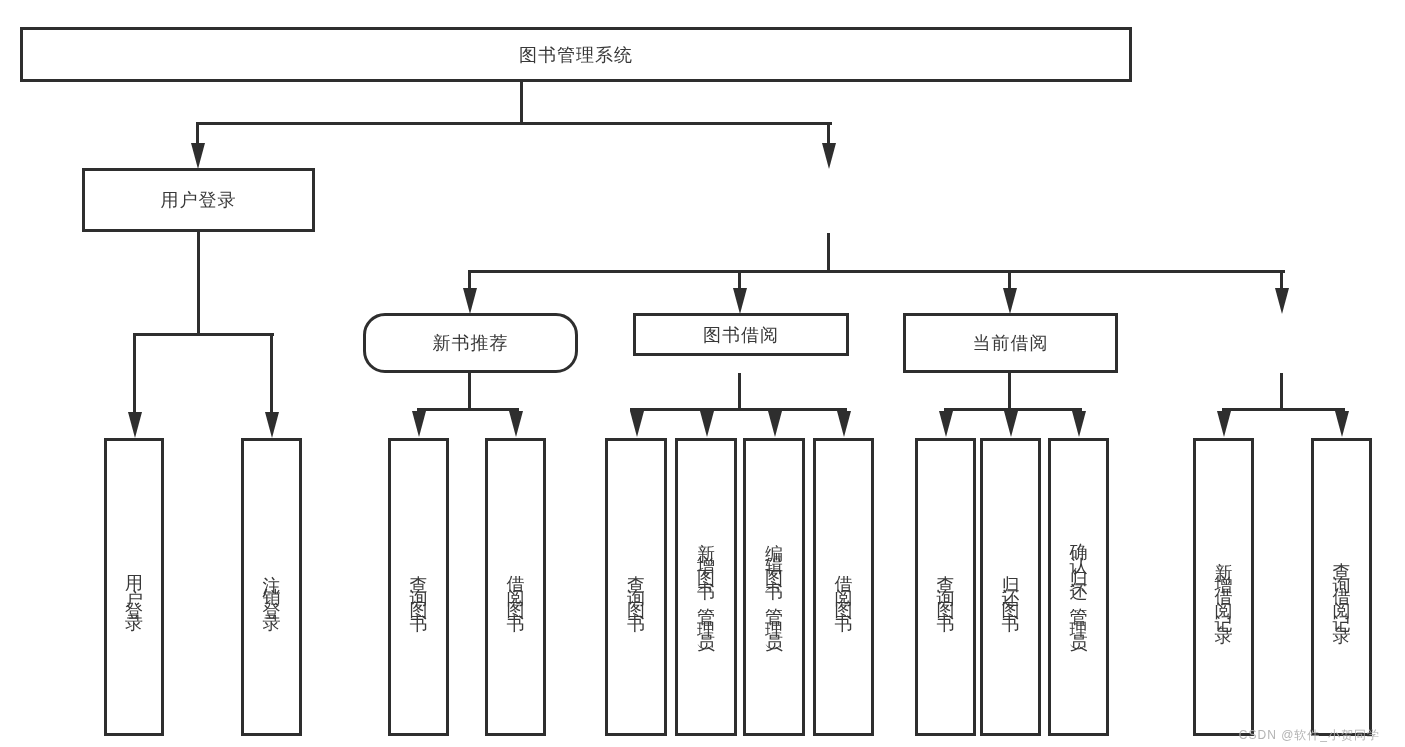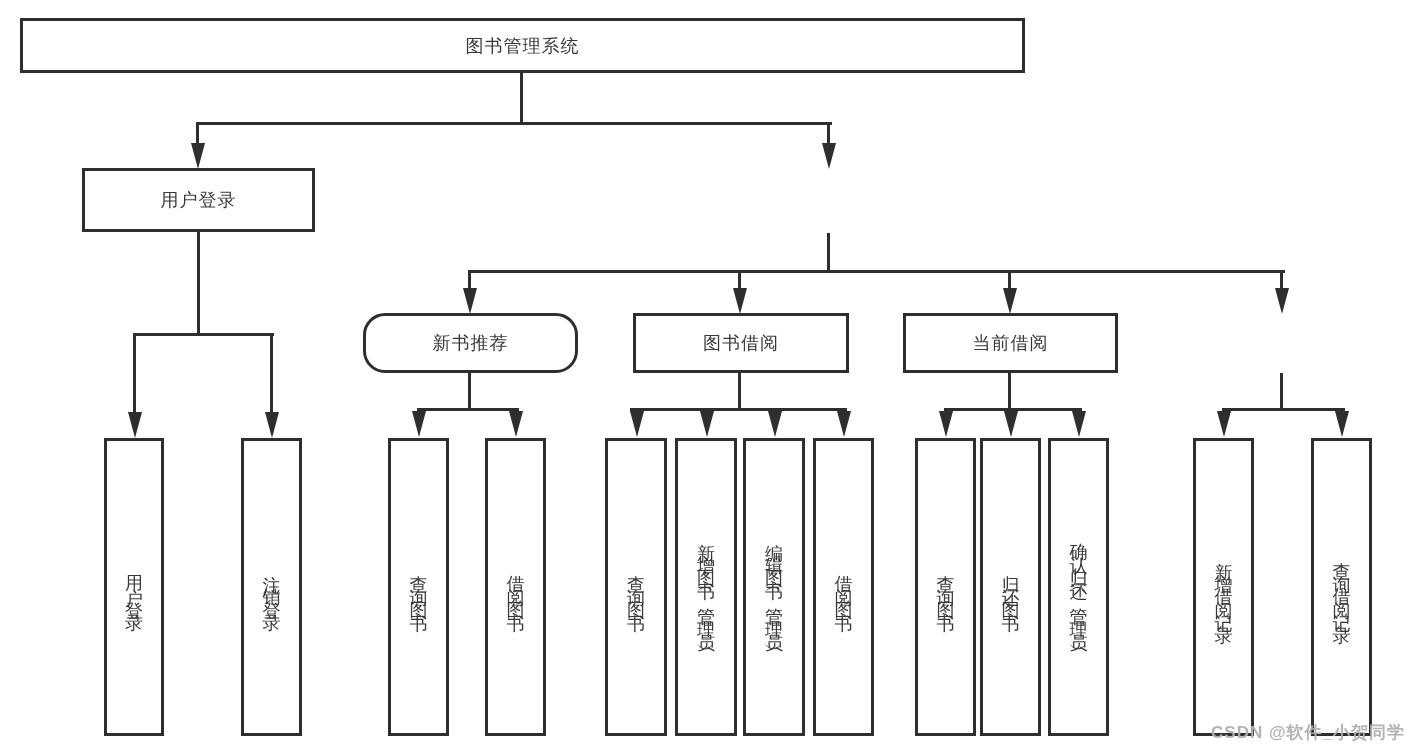--- a/index.html
+++ b/index.html
@@ -42,53 +42,52 @@
   .hline,.vline{position:absolute;background:#2e2e2e;z-index:1;}
   .hline{height:3px;}
   .vline{width:3px;}
   .arrow{
     position:absolute;width:0;height:0;z-index:1;
     border-left:7px solid transparent;
     border-right:7px solid transparent;
     border-top:26px solid #2e2e2e;
   }
   
-  .n-root{left:20px;top:18px;width:1005px;height:55px;justify-content:center;}
+  .n-root{left:20px;top:27px;width:1112px;height:55px;justify-content:center;}
   
   .n-user-login{left:82px;top:168px;width:233px;height:64px;}
   .n-book-mgmt{left:711px;top:169px;width:236px;height:64px;}
   
   .n-nb{left:363px;top:313px;width:215px;height:60px;border-radius:22px;}
-  .n-bb{left:633px;top:313px;width:216px;height:60px;text-align:center;}
+  .n-bb{left:633px;top:313px;width:216px;height:43px;text-align:center;}
   .n-cb{left:903px;top:313px;width:215px;height:60px;}
   .n-br{left:1175px;top:313px;width:215px;height:60px;}
   
   .lf{top:438px;height:298px;}
   .lf-ul1{left:104px;width:60px;}
   .lf-ul2{left:241px;width:61px;}
   .lf-nb1{left:388px;width:61px;}
   .lf-nb2{left:485px;width:61px;}
   .lf-bb1{left:605px;width:62px;}
   .lf-bb2{left:675px;width:62px;}
   .lf-bb3{left:743px;width:62px;}
   .lf-bb4{left:813px;width:61px;}
   .lf-cb1{left:915px;width:61px;}
   .lf-cb2{left:980px;width:61px;}
   .lf-cb3{left:1048px;width:61px;}
   .lf-br1{left:1193px;width:61px;}
   .lf-br2{left:1311px;width:61px;}
   
   .watermark{
     position:absolute;
-    right:0;bottom:3px;
-    font-size:17px;
+    right:25px;bottom:3px;
+    font-size:12px;
     color:rgba(175,175,175,0.95);
     letter-spacing:1px;
     z-index:5;
-    font-weight:bold;
   }
 </style>
 </head>
 <body>
 
 <div id="canvas">
 
   <div class="node n-root">
     <span>图书管理系统</span>
   </div>

